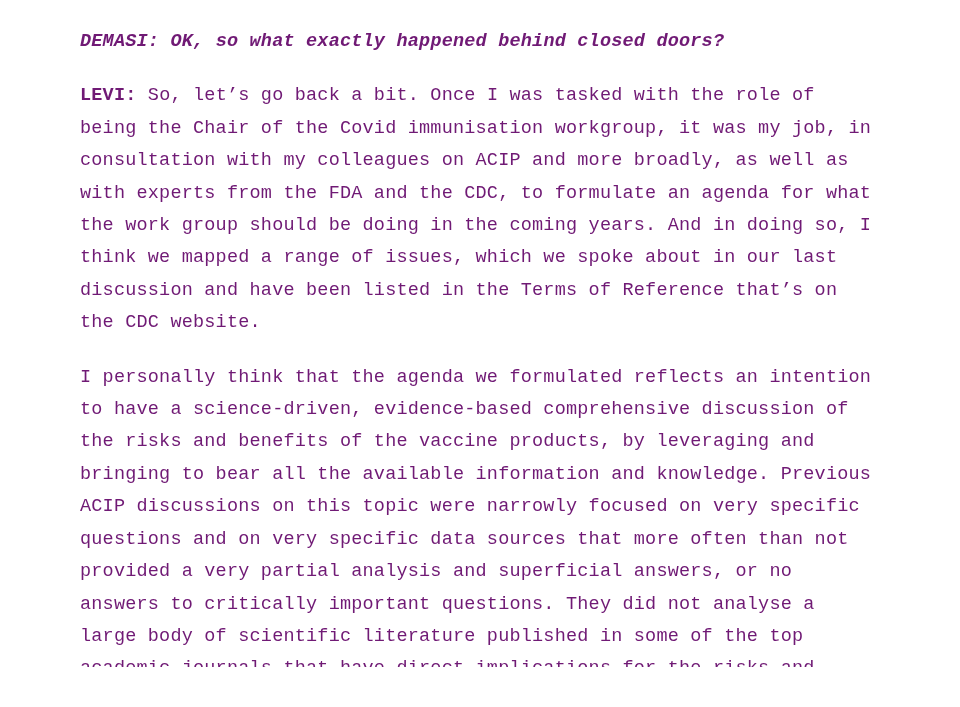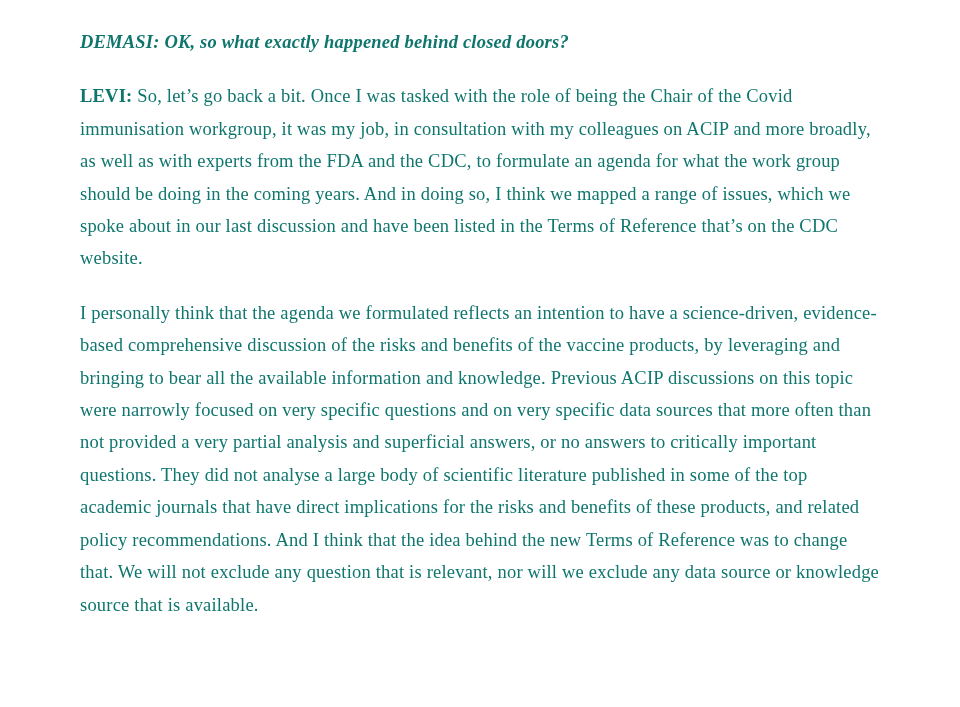--- a/index.html
+++ b/index.html
@@ -5,22 +5,22 @@
   html, body {
     margin: 0;
     padding: 0;
     background: #ffffff;
   }
   .page {
     width: 960px;
     height: 667px;
     box-sizing: border-box;
     background: #ffffff;
-    font-family: Liberation Serif, serif;
-    color: #0f766e;
+    font-family: Liberation Mono, monospace;
+    color: #701a75;
     padding: 26px 78px 0 80px;
     overflow: hidden;
   }
   p {
     margin: 0 0 22px 0;
     font-size: 18.5px;
     line-height: 32.4px;
     letter-spacing: 0.2px;
   }
   .question {

